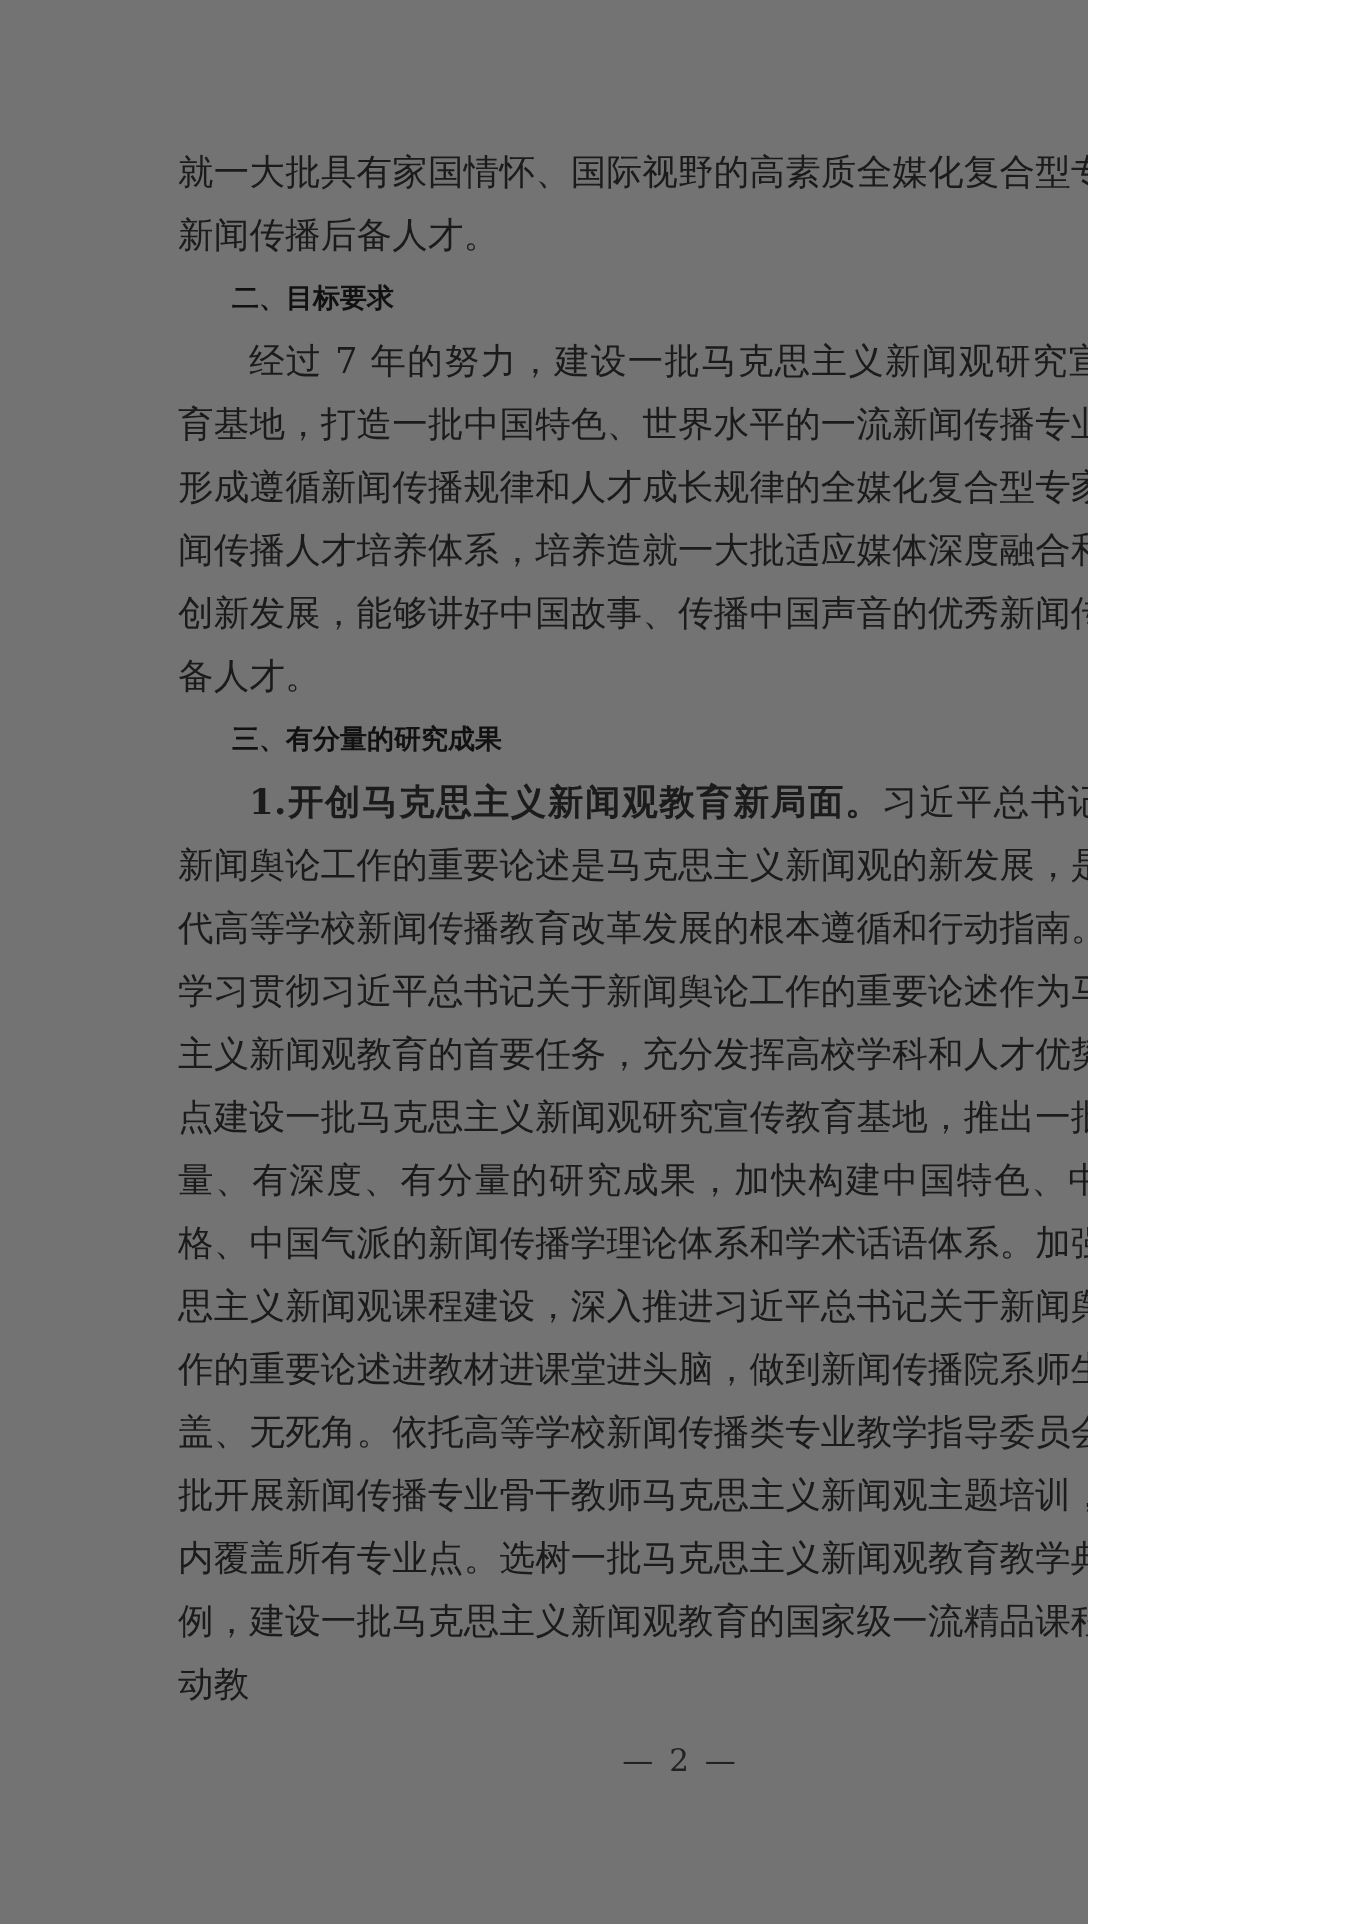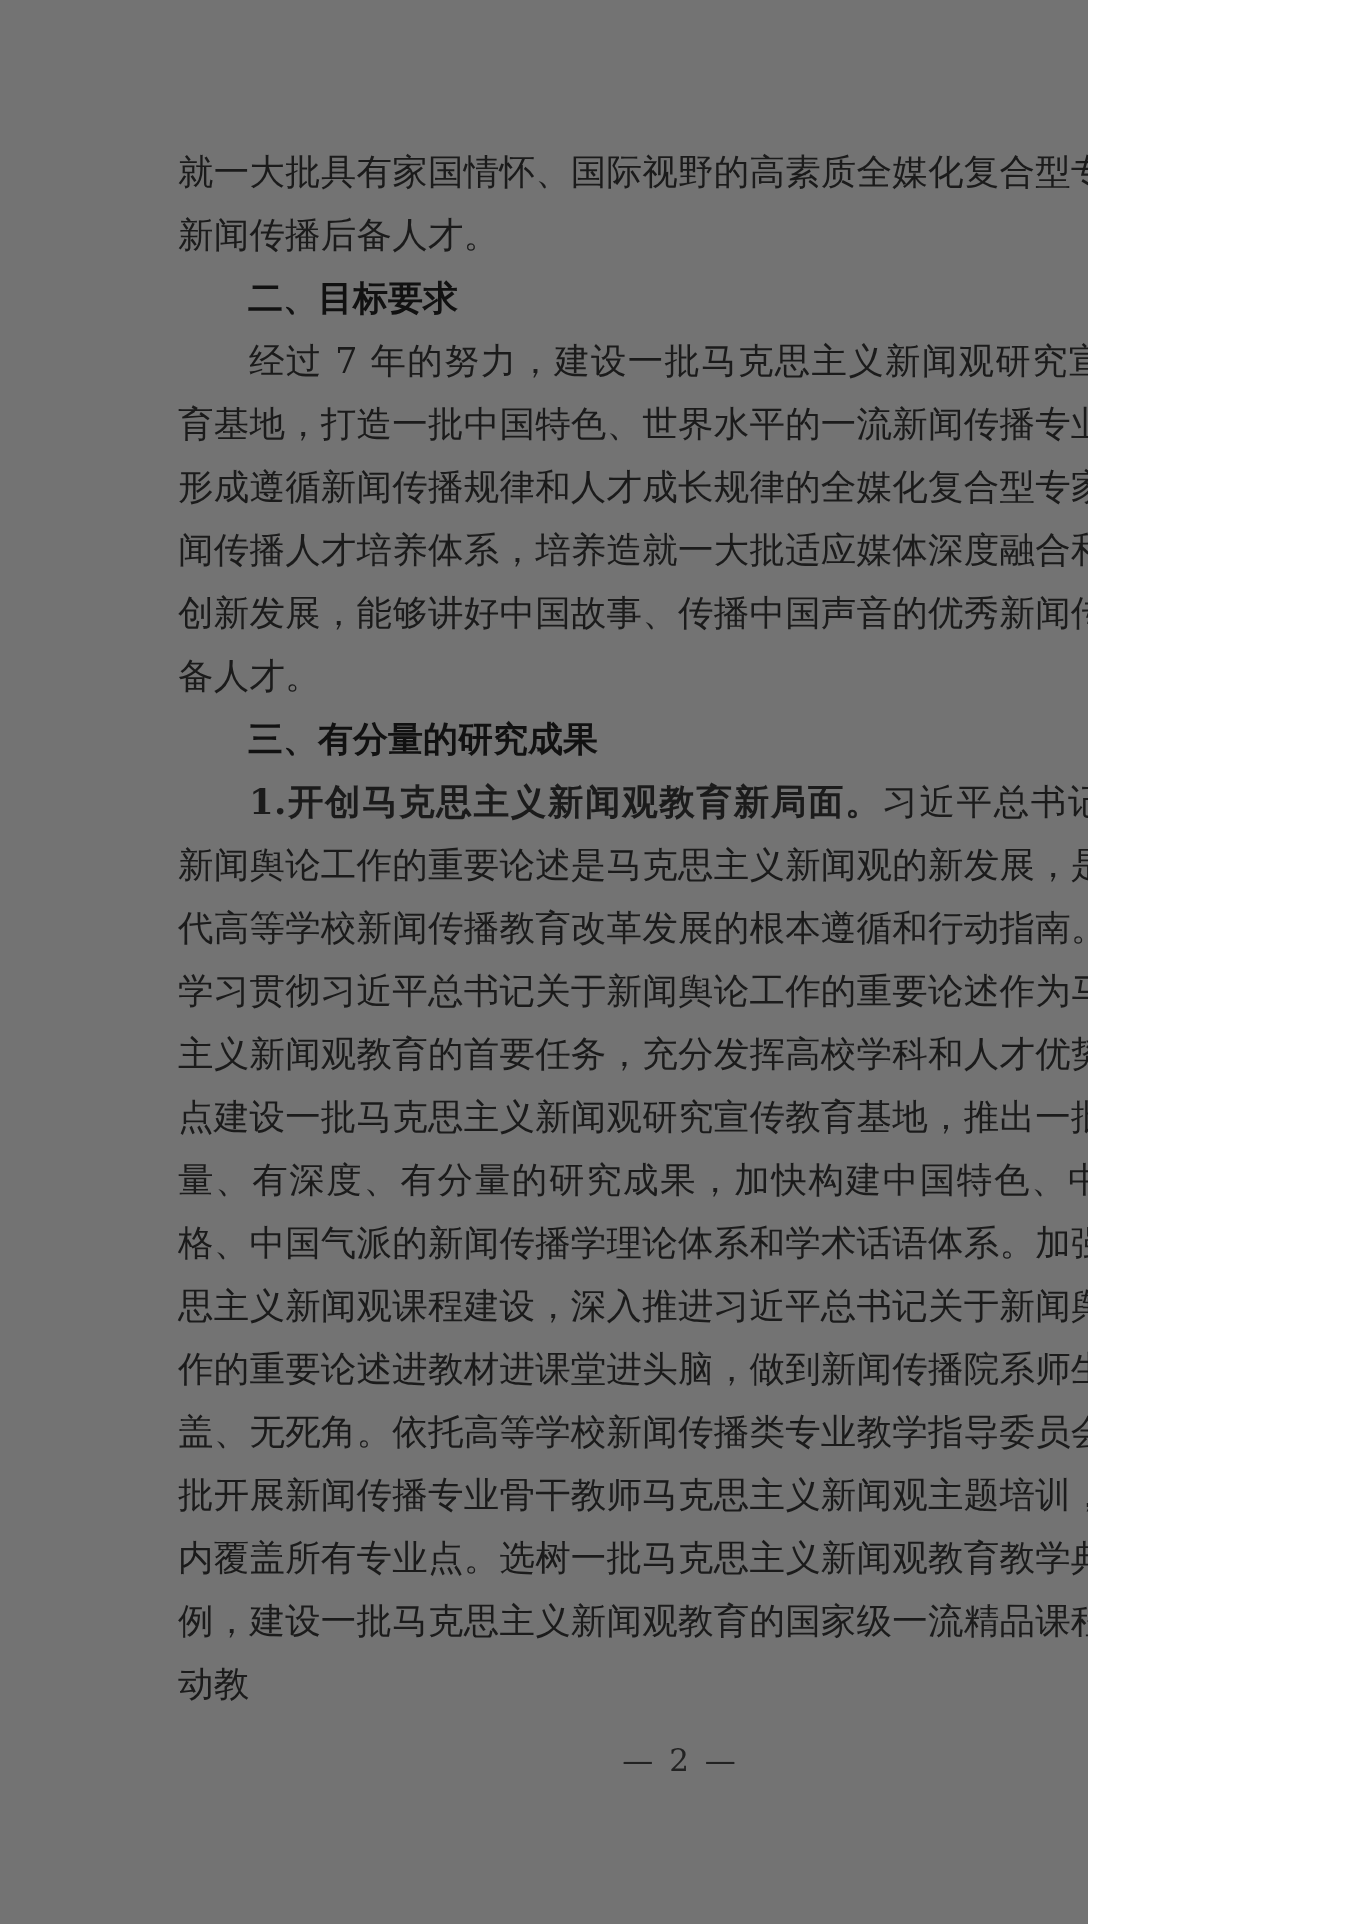--- a/index.html
+++ b/index.html
@@ -32,21 +32,21 @@
     text-align: justify;
     text-justify: inter-ideograph;
     margin: 0;
     letter-spacing: 0.2px;
   }
   .indent {
     text-indent: 2em;
   }
   .heading {
     font-family: "DejaVu Serif", "Liberation Serif", serif;
-    font-size: 35px;
+    font-size: 27px;
     line-height: 63px;
     font-weight: bold;
     color: #111111;
     text-indent: 2em;
     margin: 0;
   }
   .bold-lead {
     font-weight: bold;
     margin-top: 44px;
   }

